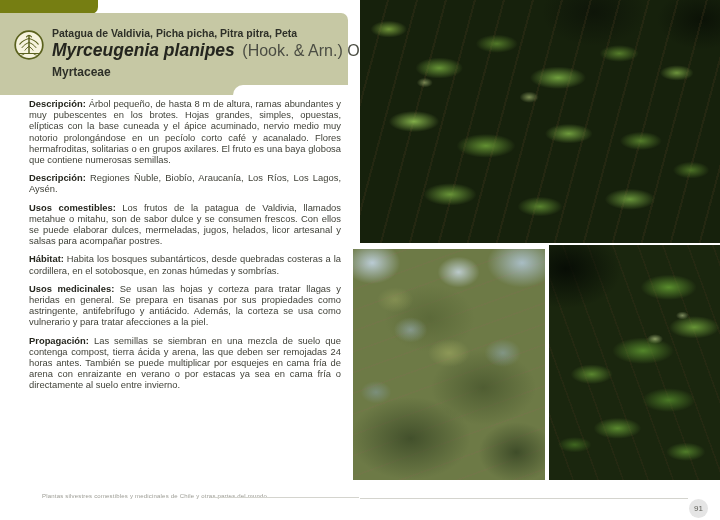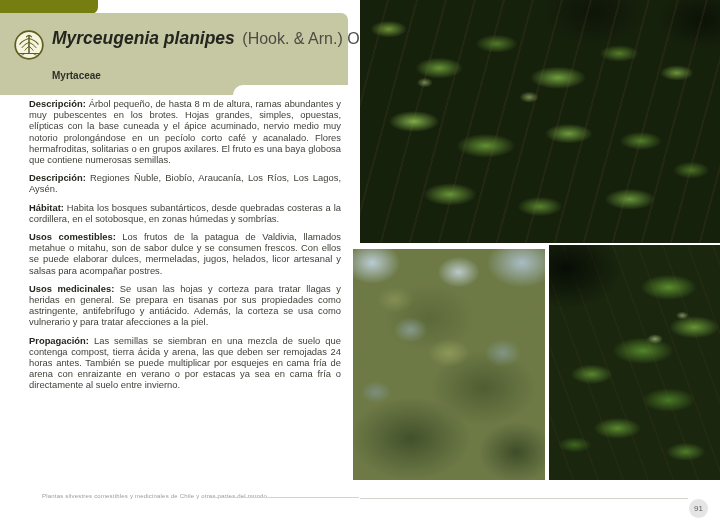--- a/index.html
+++ b/index.html
@@ -12,21 +12,21 @@
   .band{position:absolute;left:0;top:13px;width:348px;height:82px;background:#c6c8a4;
         border-radius:0 7px 7px 0;}
   .band-notch{position:absolute;left:233px;top:72px;right:-1px;bottom:-2px;background:#ffffff;
         border-top-left-radius:10px;}
   .icon-circle{position:absolute;left:14px;top:17px;width:30px;height:30px;display:block;}
   .titles{position:absolute;left:52px;top:14px;width:290px;}
   .common{font-size:10.5px;font-weight:bold;color:#2e3028;}
   .sciline{margin-top:1px;white-space:nowrap;}
   .sci{font-size:17.5px;font-weight:bold;font-style:italic;color:#24251e;}
   .auth{font-size:16px;color:#4b4d43;margin-left:3px;}
-  .family{font-size:10px;font-weight:bold;color:#2e3028;margin-top:21px;}
+  .family{font-size:12px;font-weight:bold;color:#2e3028;margin-top:4px;}
 
   
   .body-text{position:absolute;left:29px;top:98px;width:312px;}
   .sec{margin:0 0 7px 0;font-size:9.4px;line-height:11.2px;text-align:justify;color:#3f4037;}
   .sec b{color:#26271f;}
 
   
   .photo{position:absolute;}
   .photo-top{left:360px;top:0;width:360px;height:243px;background-color:#16210c;
     background-image:
@@ -110,33 +110,34 @@
           <path d="M15 12.5 C18 13.5 20.2 15.3 22 17.6" stroke-width="1"></path>
           <path d="M15 16.5 C13.3 17.4 12 18.7 11 20.2" stroke-width="1"></path>
           <path d="M15 16.5 C16.7 17.4 18 18.7 19 20.2" stroke-width="1"></path>
           <path d="M5.5 23.5 L24.5 23.5" stroke-width="1"></path>
           <path d="M7.5 25.2 L10 24.2" stroke-width=".8"></path>
           <path d="M22.5 25.2 L20 24.2" stroke-width=".8"></path>
         </g>
       </svg>
     </span>
     <div class="titles">
+      <div class="common">Patagua de Valdivia, Picha picha, Pitra pitra, Peta</div>
       <div class="sciline">
         <span class="sci">Myrceugenia planipes</span>
         <span class="auth">(Hook. &amp; Arn.) O. Berg</span>
       </div>
       <div class="family">Myrtaceae</div>
     </div>
   </div>
 
   <div class="body-text">
     <p class="sec"><b>Descripción:</b> <span>Árbol pequeño, de hasta 8 m de altura, ramas abundantes y muy pubescentes en los brotes. Hojas grandes, simples, opuestas, elípticas con la base cuneada y el ápice acuminado, nervio medio muy notorio prolongándose en un pecíolo corto café y acanalado. Flores hermafroditas, solitarias o en grupos axilares. El fruto es una baya globosa que contiene numerosas semillas.</span></p>
     <p class="sec"><b>Descripción:</b> <span>Regiones Ñuble, Biobío, Araucanía, Los Ríos, Los Lagos, Aysén.</span></p>
+    <p class="sec"><b>Usos comestibles:</b> <span>Los frutos de la patagua de Valdivia, llamados metahue o mitahu, son de sabor dulce y se consumen frescos. Con ellos se puede elaborar dulces, mermeladas, jugos, helados, licor artesanal y salsas para acompañar postres.</span></p>
     <p class="sec"><b>Hábitat:</b> <span>Habita los bosques subantárticos, desde quebradas costeras a la cordillera, en el sotobosque, en zonas húmedas y sombrías.</span></p>
-    <p class="sec"><b>Usos comestibles:</b> <span>Los frutos de la patagua de Valdivia, llamados metahue o mitahu, son de sabor dulce y se consumen frescos. Con ellos se puede elaborar dulces, mermeladas, jugos, helados, licor artesanal y salsas para acompañar postres.</span></p>
     <p class="sec"><b>Usos medicinales:</b> <span>Se usan las hojas y corteza para tratar llagas y heridas en general. Se prepara en tisanas por sus propiedades como astringente, antifebrífugo y antiácido. Además, la corteza se usa como vulnerario y para tratar afecciones a la piel.</span></p>
     <p class="sec"><b>Propagación:</b> <span>Las semillas se siembran en una mezcla de suelo que contenga compost, tierra ácida y arena, las que deben ser remojadas 24 horas antes. También se puede multiplicar por esquejes en cama fría de arena con enraizante en verano o por estacas ya sea en cama fría o directamente al suelo entre invierno.</span></p>
   </div>
 
   <div class="photo photo-top"></div>
   <div class="photo photo-bl"></div>
   <div class="photo photo-br"></div>
 
   <div class="pg pg-left">90</div>
   <div class="book-title">Plantas silvestres comestibles y medicinales de Chile y otras partes del mundo</div>

